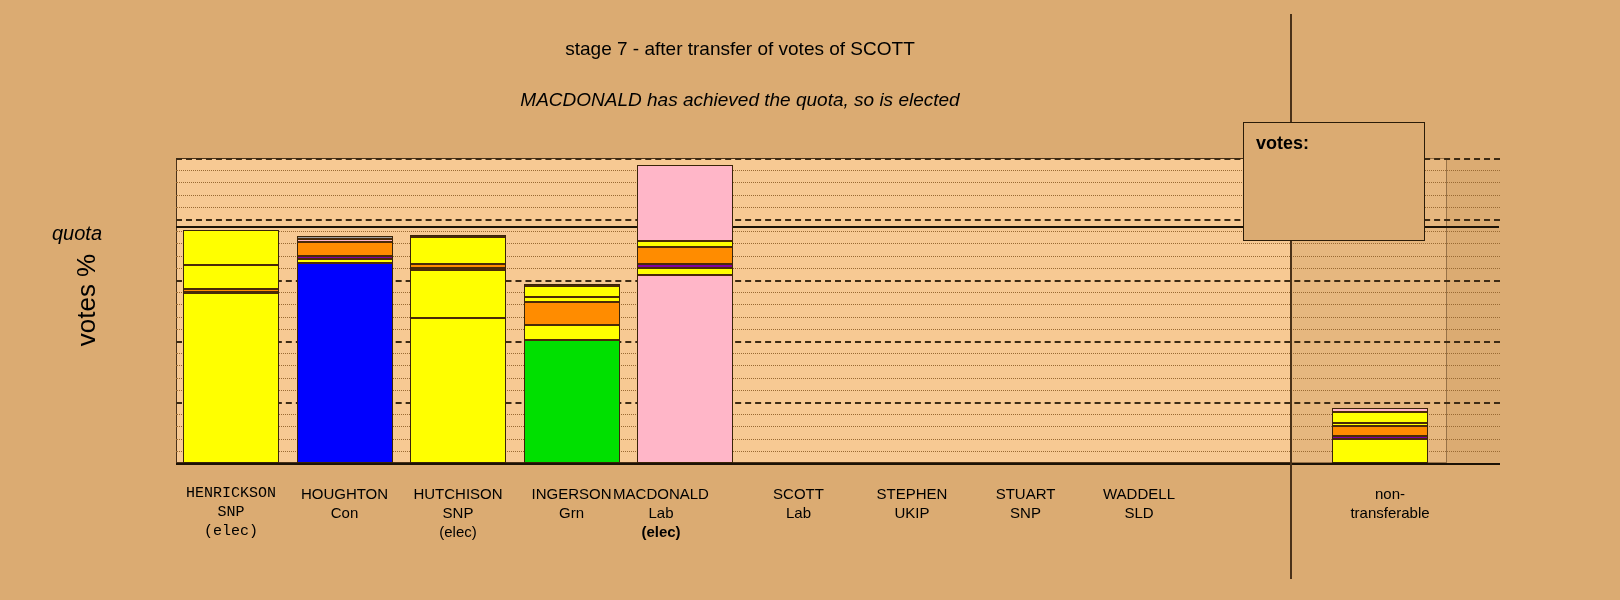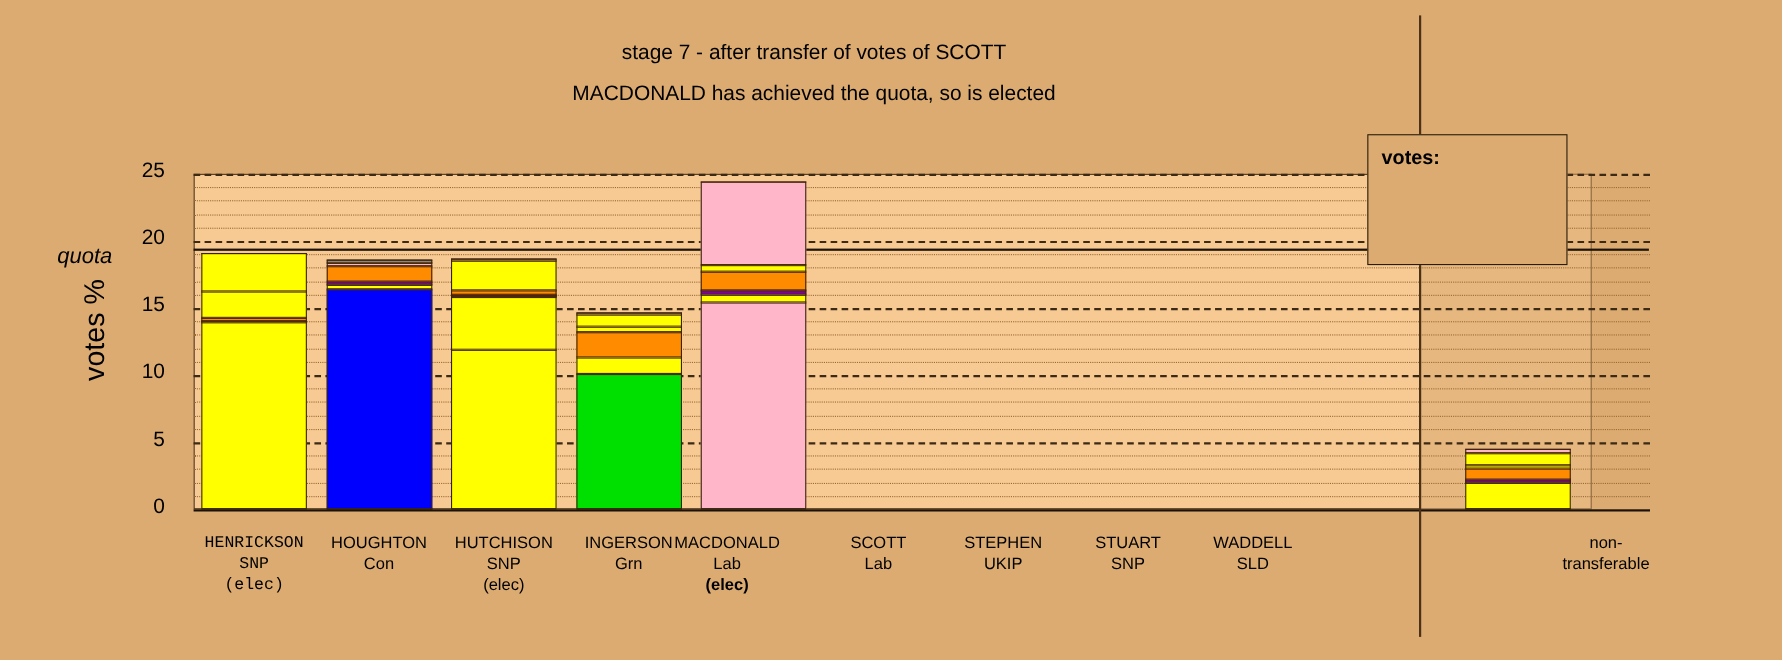--- a/index.html
+++ b/index.html
@@ -10,21 +10,21 @@
     color:#000;
   }
   #stage{position:absolute;left:0;top:0;width:1620px;height:600px;}
 
   
   .title{
     position:absolute;left:0;width:1480px;text-align:center;
     font-size:19px;color:#000;white-space:nowrap;
   }
   #title-1{top:38px;}
-  #title-2{top:75px;}
+  #title-2{top:89px;font-style:italic;}
 
   
   #plot{
     position:absolute;left:176px;top:158px;width:1271px;height:305px;
     background:#f7c993;
     border:1px solid #4a3118;
     box-sizing:border-box;
   }
   #plot-dark{
     position:absolute;left:1290px;top:158px;width:157px;height:305px;
@@ -178,28 +178,20 @@
         <div class="seg" style="top: 14.64px; height: 3.66px; background: rgb(255, 255, 0);"></div>
         <div class="seg" style="top: 18.3px; height: 9.76px; background: rgb(255, 140, 0);"></div>
         <div class="seg" style="top: 28.06px; height: 2.44px; background: rgb(128, 0, 160);"></div>
         <div class="seg" style="top: 30.5px; height: 24.4px; background: rgb(255, 255, 0);"></div>
         <div class="bar-outline"></div>
       </div>
     </div>
   <div id="axis-zero"></div>
   <div id="divider-vert"></div>
 
-  <div id="yticks">
-      <div class="ytick" style="top: 145px;">25</div>
-      <div class="ytick" style="top: 206px;">20</div>
-      <div class="ytick" style="top: 267px;">15</div>
-      <div class="ytick" style="top: 328px;">10</div>
-      <div class="ytick" style="top: 389px;">5</div>
-      <div class="ytick" style="top: 450px;">0</div>
-    </div>
   <div id="ylabel-wrap">
     <div id="ylabel">votes %</div>
   </div>
   <div id="quota-label">quota</div>
 
   <div id="xlabels">
       <div class="xlab" style="width: 150px; left: 156px; top: 484px; font-family: Liberation Mono, monospace;">
         <div>HENRICKSON</div>
         <div>SNP</div>
         <div>(elec)</div>
@@ -231,21 +223,21 @@
         <div>UKIP</div>
       </div>
       <div class="xlab" style="width: 150px; left: 950.5px; top: 484px;">
         <div>STUART</div>
         <div>SNP</div>
       </div>
       <div class="xlab" style="width: 150px; left: 1064px; top: 484px;">
         <div>WADDELL</div>
         <div>SLD</div>
       </div>
-      <div class="xlab" style="width: 180px; left: 1338px; top: 484px; padding-left: 32px;">
+      <div class="xlab" style="width: 180px; left: 1268px; top: 484px; padding-left: 32px;">
         <div>non-</div>
         <div>transferable</div>
       </div>
     </div>
 
   <div id="legend">
     <div id="legend-title">votes:</div>
   </div>
 
 

